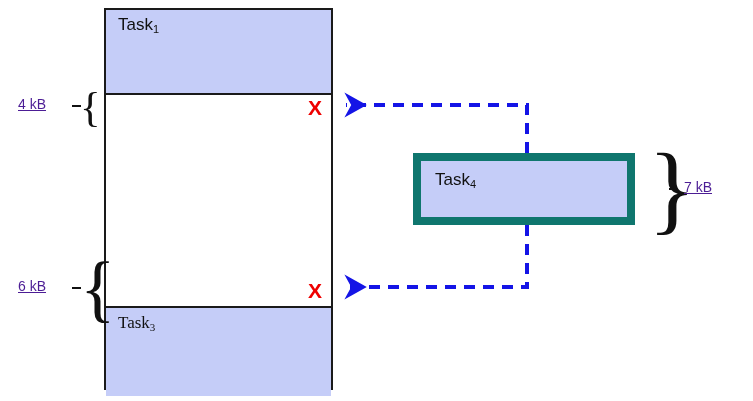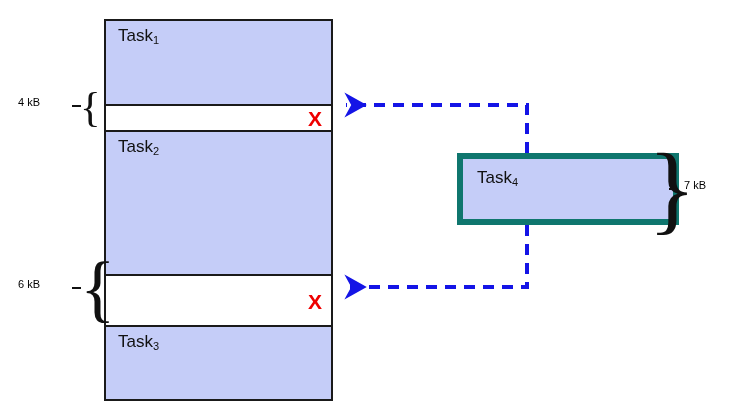--- a/index.html
+++ b/index.html
@@ -21,21 +21,20 @@
   
   .mem-column {
     position: absolute;
     left: 104px;
     top: 8px;
     width: 229px;
     height: 382px;
     border: 2px solid #1a1a1a;
     box-sizing: border-box;
     background: #ffffff;
-    margin-top: 11px;
   }
   .mem-block {
     position: absolute;
     left: 0;
     width: 100%;
     background: #c5cdf8;
     box-sizing: border-box;
     border-top: 2px solid #1a1a1a;
     border-bottom: 2px solid #1a1a1a;
   }
@@ -72,24 +71,25 @@
     transform: translateY(-50%);
     color: #ee0000;
     font-size: 21px;
     font-weight: bold;
     line-height: 1;
   }
 
   
   .size-label {
     position: absolute;
-    font-size: 11px;
-    color: #000000;
+    font-size: 14px;
+    color: #4c1d95;
     white-space: nowrap;
     line-height: 1;
+    text-decoration: underline;
   }
   .brace-left {
     position: absolute;
     color: #111111;
     line-height: 1;
     font-family: "Liberation Serif", serif;
     transform-origin: center center;
   }
   .tick {
     position: absolute;
@@ -99,23 +99,22 @@
   }
 
   
   .task4-box {
     position: absolute;
     left: 413px;
     top: 153px;
     width: 222px;
     height: 72px;
     background: #c5cdf8;
-    border: 6px solid #0f766e;
+    border: 8px solid #0f766e;
     box-sizing: border-box;
-    margin-left: 44px;
   }
 
   
   .brace-right {
     position: absolute;
     color: #111111;
     line-height: 1;
     font-family: "Liberation Serif", serif;
   }
 
@@ -139,31 +138,26 @@
     <div class="mem-block first" style="top:0px; height:85px;">
       <span class="block-label">
         <span>Task</span><sub>1</sub>
       </span>
     </div>
 
     <div class="mem-gap" style="top:85px; height:24px;">
       <span class="gap-x">X</span>
     </div>
 
-    <div class="mem-block" style="top:109px; height:146px;">
-      <span class="block-label">
-        <span>Task</span><sub>2</sub>
-      </span>
-    </div>
 
     <div class="mem-gap" style="top:255px; height:49px;">
       <span class="gap-x">X</span>
     </div>
 
-    <div class="mem-block last" style="top:304px; height:74px;">
+    <div class="mem-block last" style="top:296px; height:90px;font-family:Liberation Serif, serif;">
       <span class="block-label">
         <span>Task</span><sub>3</sub>
       </span>
     </div>
   </div>
 
   <div class="size-label" style="left:18px; top:97px;">4 kB</div>
   <div class="tick" style="left:72px; top:105px;"></div>
   <div class="brace-left" style="left:80px; top:106px; font-size:43px; transform:translateY(-50%);">{</div>
 

